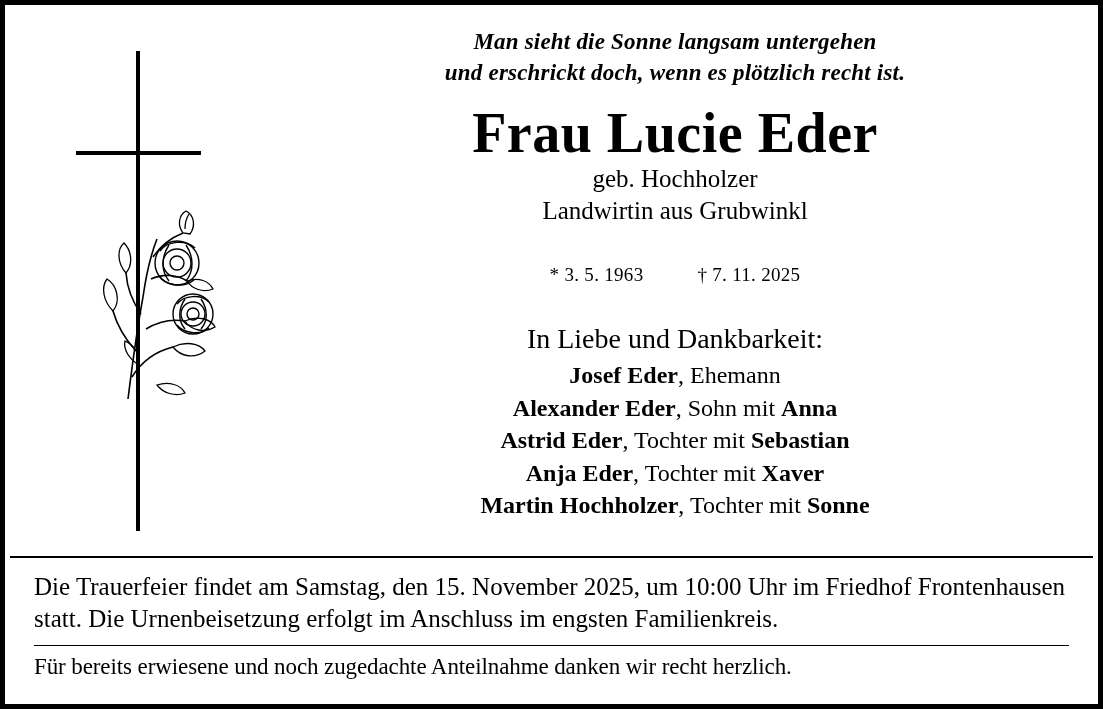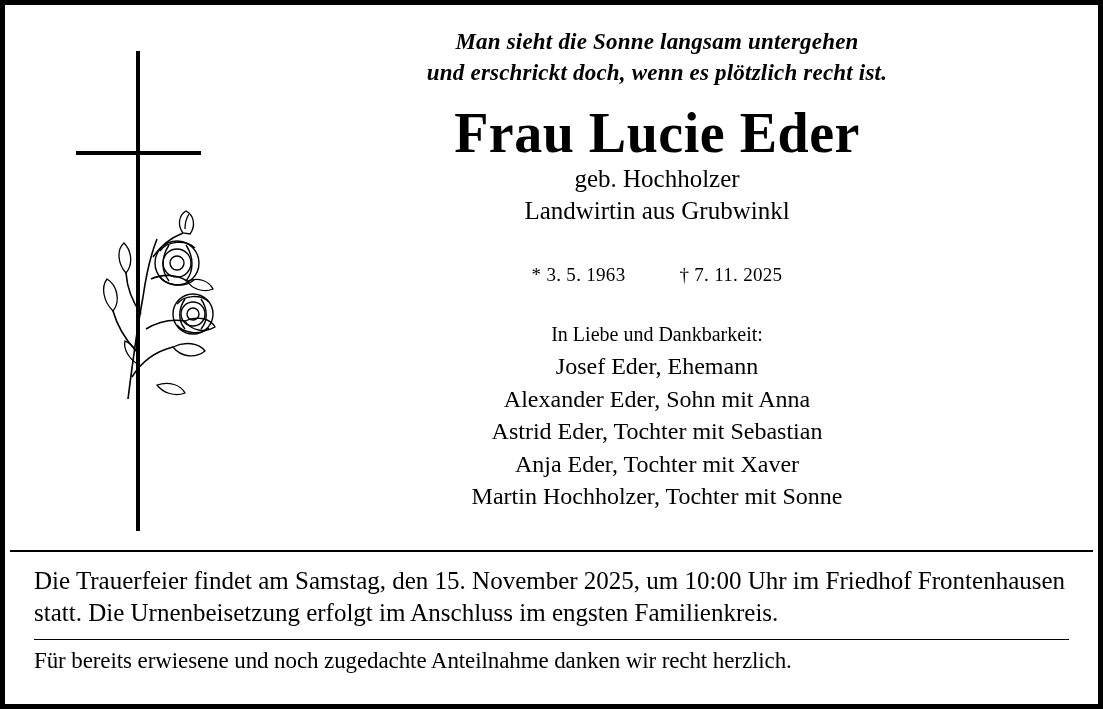--- a/index.html
+++ b/index.html
@@ -35,21 +35,21 @@
     position: absolute;
     left: 28px;
     top: 24px;
     width: 230px;
     height: 530px;
   }
 
   
   .content {
     position: absolute;
-    left: 242px;
+    left: 260px;
     top: 22px;
     width: 820px;
     text-align: center;
   }
 
   .verse {
     font-style: italic;
     font-weight: bold;
     font-size: 23px;
     line-height: 1.33;
@@ -78,38 +78,38 @@
     font-size: 19px;
     letter-spacing: 0.3px;
   }
   .dates .gap {
     display: inline-block;
     width: 54px;
   }
 
   .tribute-heading {
     margin-top: 37px;
-    font-size: 20px;
+    font-size: 28px;
   }
 
   .family {
     margin-top: 4px;
     font-size: 24px;
     line-height: 1.36;
   }
   .family .row b {
-    font-weight: normal;
+    font-weight: bold;
   }
 
   
   .bottom {
     position: absolute;
     left: 5px;
     right: 5px;
-    bottom: 20px;
+    bottom: 14px;
   }
   .rule {
     height: 2px;
     background: #000000;
     margin: 0;
   }
   .ceremony {
     padding: 13px 24px 10px 24px;
     font-size: 25px;
     line-height: 1.28;

